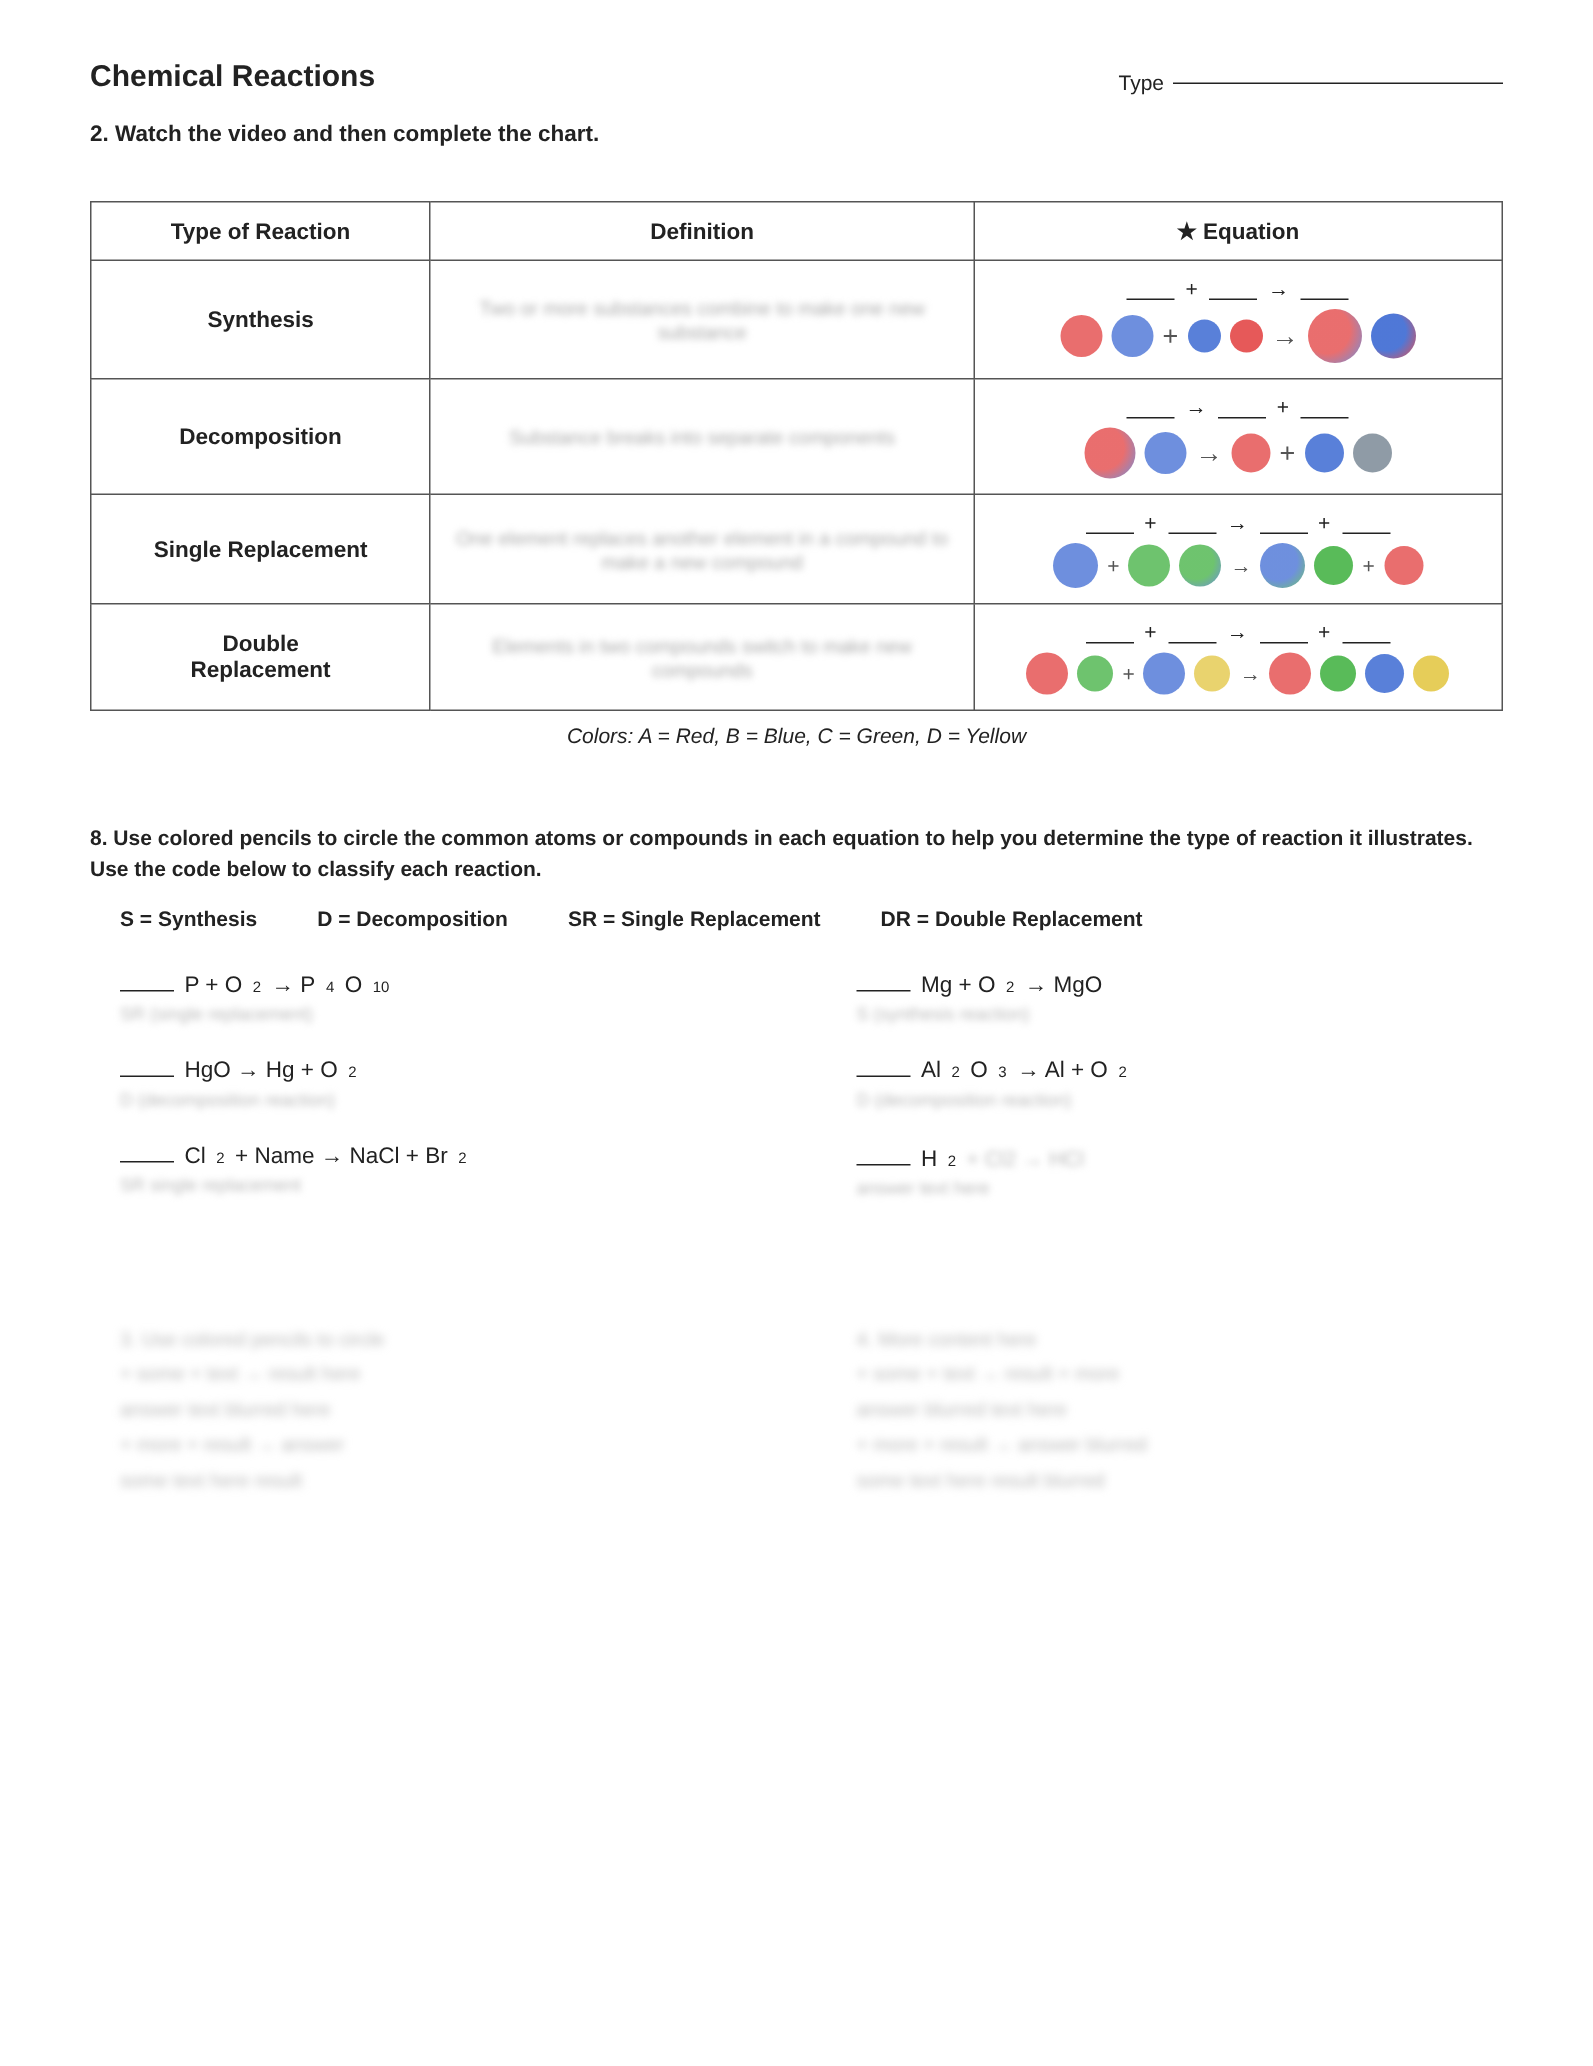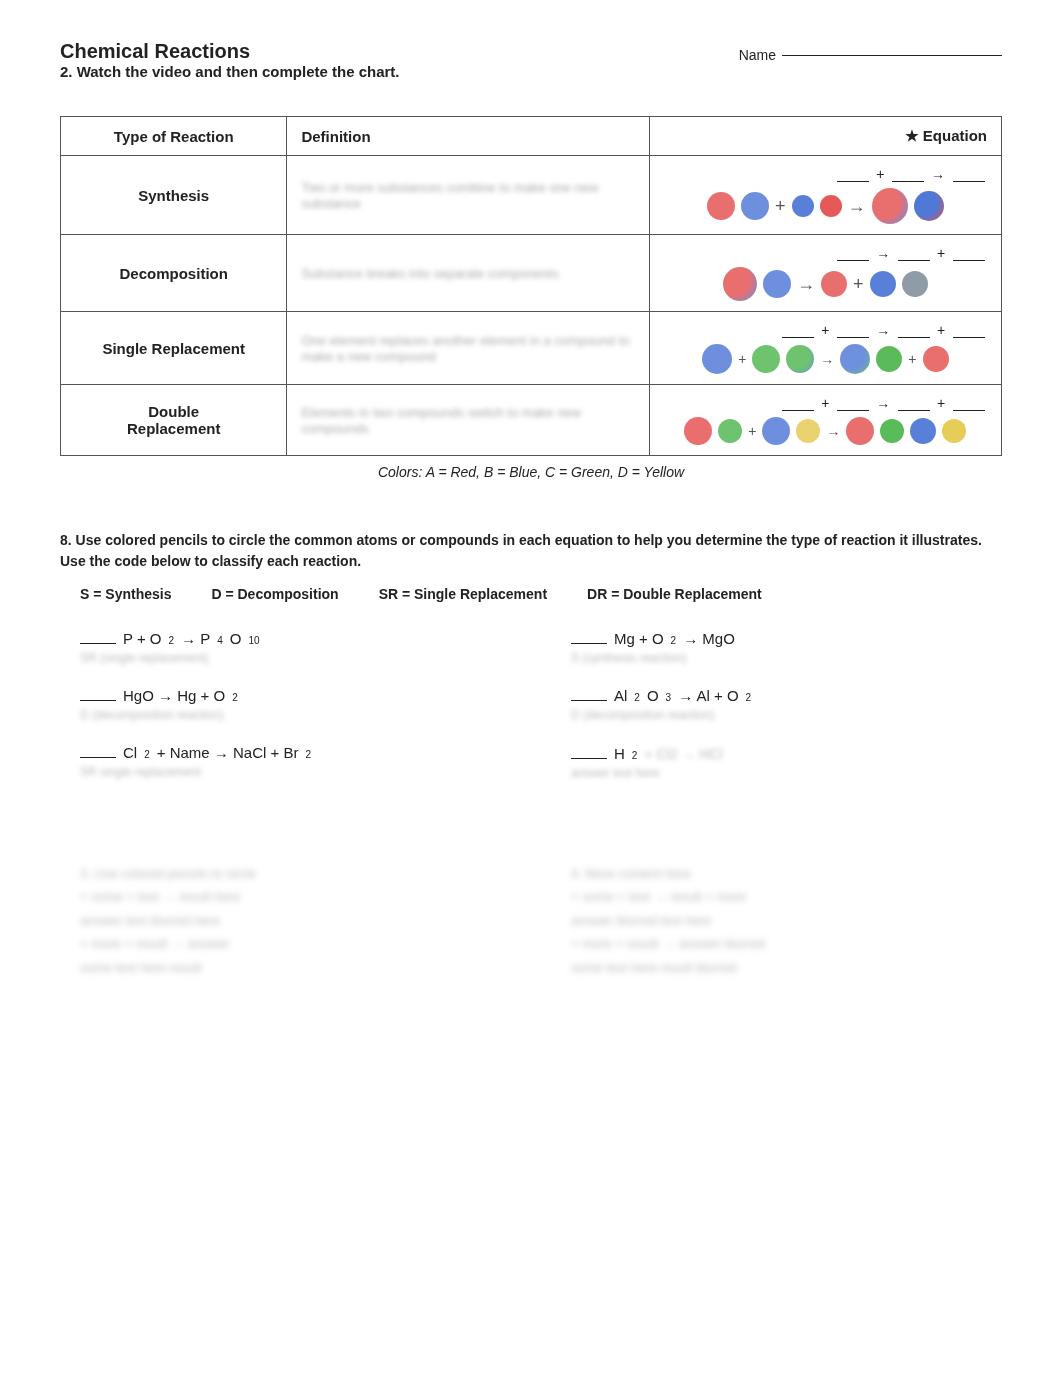--- a/index.html
+++ b/index.html
@@ -11,20 +11,21 @@
       width: 1062px;
       min-height: 1377px;
       padding: 40px 60px;
     }
 
     
     .header {
       display: flex;
       justify-content: space-between;
       align-items: flex-end;
+      margin-bottom: 18px;
     }
     .page-title {
       font-size: 20px;
       font-weight: bold;
     }
     .name-line {
       font-size: 14px;
       display: flex;
       align-items: center;
       gap: 6px;
@@ -60,25 +61,25 @@
       font-size: 15px;
       background: #fff;
     }
     .reaction-table .col-type {
       font-weight: bold;
       text-align: center;
       font-size: 15px;
       width: 200px;
     }
     .reaction-table .col-def {
-      text-align: left;
+      text-align: center;
       width: 320px;
     }
     .reaction-table .col-eq {
-      text-align: right;
+      text-align: center;
       width: 280px;
     }
 
     
     .blurred {
       color: #aaa;
       filter: blur(2.5px);
       user-select: none;
       font-size: 13px;
     }
@@ -189,21 +190,21 @@
     }
 
     .star { color: #222; }
   </style>
 </head>
 <body>
 
 <div class="header">
   <div class="page-title">Chemical Reactions</div>
   <div class="name-line">
-    <span>Name</span>
+    <span>Type</span>
     <span class="name-underline"></span>
   </div>
 </div>
 
 <div class="section-label">2. Watch the video and then complete the chart.</div>
 
 <table class="reaction-table">
   <thead>
     <tr>
       <th class="col-type">Type of Reaction</th>

